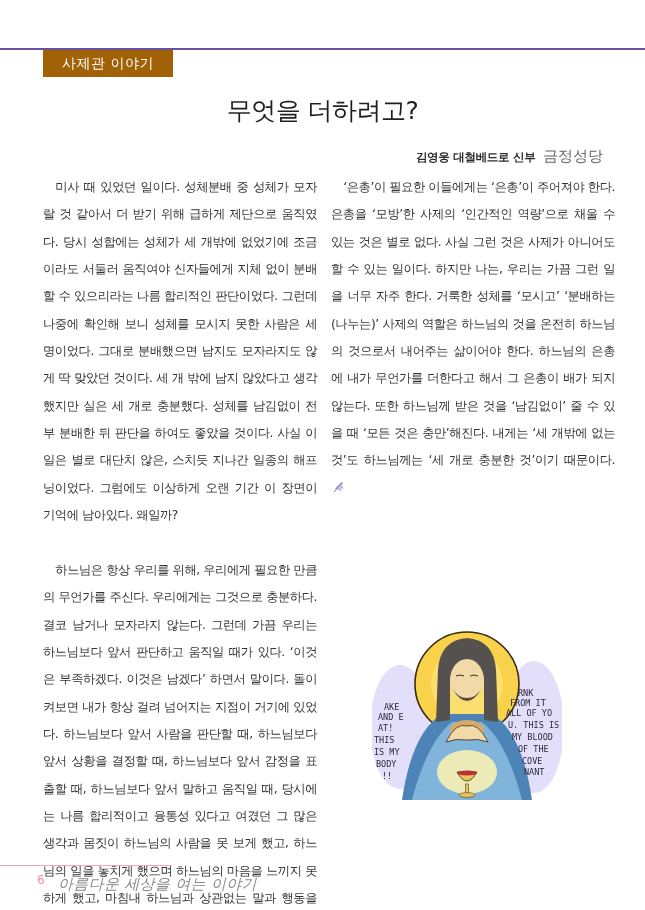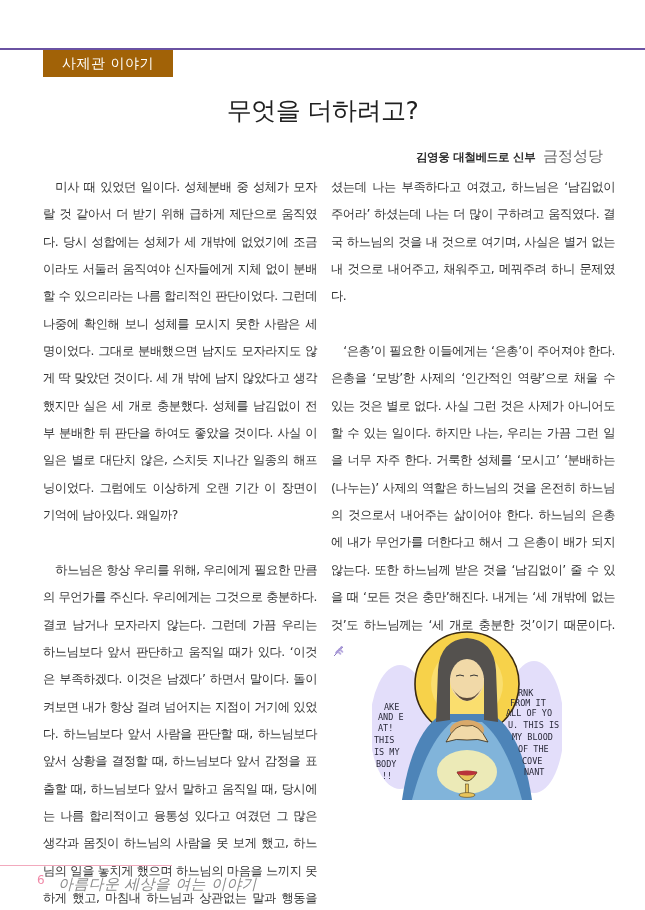--- a/index.html
+++ b/index.html
@@ -49,21 +49,20 @@
   <span class="name">김영웅 대철베드로 신부</span>
   <span class="parish">금정성당</span>
 </div>
 
 <div class="col col-left">
   <p>미사 때 있었던 일이다. 성체분배 중 성체가 모자랄 것 같아서 더 받기 위해 급하게 제단으로 움직였다. 당시 성합에는 성체가 세 개밖에 없었기에 조금이라도 서둘러 움직여야 신자들에게 지체 없이 분배할 수 있으리라는 나름 합리적인 판단이었다. 그런데 나중에 확인해 보니 성체를 모시지 못한 사람은 세 명이었다. 그대로 분배했으면 남지도 모자라지도 않게 딱 맞았던 것이다. 세 개 밖에 남지 않았다고 생각했지만 실은 세 개로 충분했다. 성체를 남김없이 전부 분배한 뒤 판단을 하여도 좋았을 것이다. 사실 이 일은 별로 대단치 않은, 스치듯 지나간 일종의 해프닝이었다. 그럼에도 이상하게 오랜 기간 이 장면이 기억에 남아있다. 왜일까?</p>
   <p>하느님은 항상 우리를 위해, 우리에게 필요한 만큼의 무언가를 주신다. 우리에게는 그것으로 충분하다. 결코 남거나 모자라지 않는다. 그런데 가끔 우리는 하느님보다 앞서 판단하고 움직일 때가 있다. ‘이것은 부족하겠다. 이것은 남겠다’ 하면서 말이다. 돌이켜보면 내가 항상 걸려 넘어지는 지점이 거기에 있었다. 하느님보다 앞서 사람을 판단할 때, 하느님보다 앞서 상황을 결정할 때, 하느님보다 앞서 감정을 표출할 때, 하느님보다 앞서 말하고 움직일 때, 당시에는 나름 합리적이고 융통성 있다고 여겼던 그 많은 생각과 몸짓이 하느님의 사람을 못 보게 했고, 하느님의 일을 놓치게 했으며 하느님의 마음을 느끼지 못하게 했고, 마침내 하느님과 상관없는 말과 행동을 하게 했다. 하느님은 ‘충분하다’ 하</p>
 </div>
 
 <div class="col col-right">
-  <p class="cont">셨는데 나는 부족하다고 여겼고, 하느님은 ‘남김없이 주어라’ 하셨는데 나는 더 많이 구하려고 움직였다. 결국 하느님의 것을 내 것으로 여기며, 사실은 별거 없는 내 것으로 내어주고, 채워주고, 메꿔주려 하니 문제였다.</p>
   <p><span>‘은총’이 필요한 이들에게는 ‘은총’이 주어져야 한다. 은총을 ‘모방’한 사제의 ‘인간적인 역량’으로 채울 수 있는 것은 별로 없다. 사실 그런 것은 사제가 아니어도 할 수 있는 일이다. 하지만 나는, 우리는 가끔 그런 일을 너무 자주 한다. 거룩한 성체를 ‘모시고’ ‘분배하는(나누는)’ 사제의 역할은 하느님의 것을 온전히 하느님의 것으로서 내어주는 삶이어야 한다. 하느님의 은총에 내가 무언가를 더한다고 해서 그 은총이 배가 되지 않는다. 또한 하느님께 받은 것을 ‘남김없이’ 줄 수 있을 때 ‘모든 것은 충만’해진다. 내게는 ‘세 개밖에 없는 것’도 하느님께는 ‘세 개로 충분한 것’이기 때문이다.</span><svg class="end-mark" viewBox="0 0 12 12">
       <path d="M1 11 L10 2" stroke="#8a7ac0" stroke-width="1" fill="none"></path>
       <ellipse cx="4" cy="7" rx="1.2" ry="2.4" transform="rotate(40 4 7)" fill="#a797d6"></ellipse>
       <ellipse cx="6" cy="5" rx="1.2" ry="2.4" transform="rotate(40 6 5)" fill="#a797d6"></ellipse>
       <ellipse cx="8" cy="3" rx="1.1" ry="2.2" transform="rotate(40 8 3)" fill="#a797d6"></ellipse>
       <ellipse cx="6.5" cy="8" rx="1.1" ry="2.2" transform="rotate(-50 6.5 8)" fill="#b9acdf"></ellipse>
       <ellipse cx="8.5" cy="6" rx="1.1" ry="2.2" transform="rotate(-50 8.5 6)" fill="#b9acdf"></ellipse>
     </svg></p>
 </div>
 

